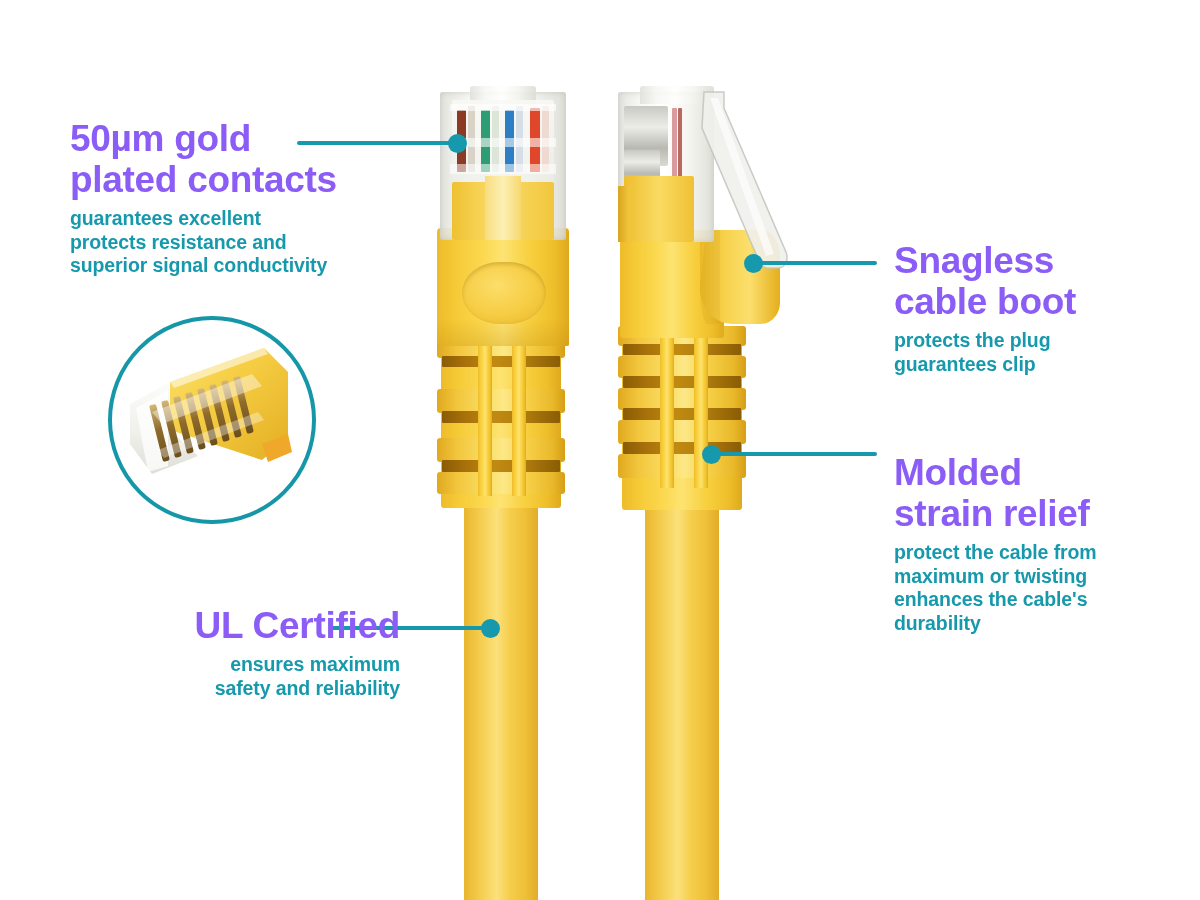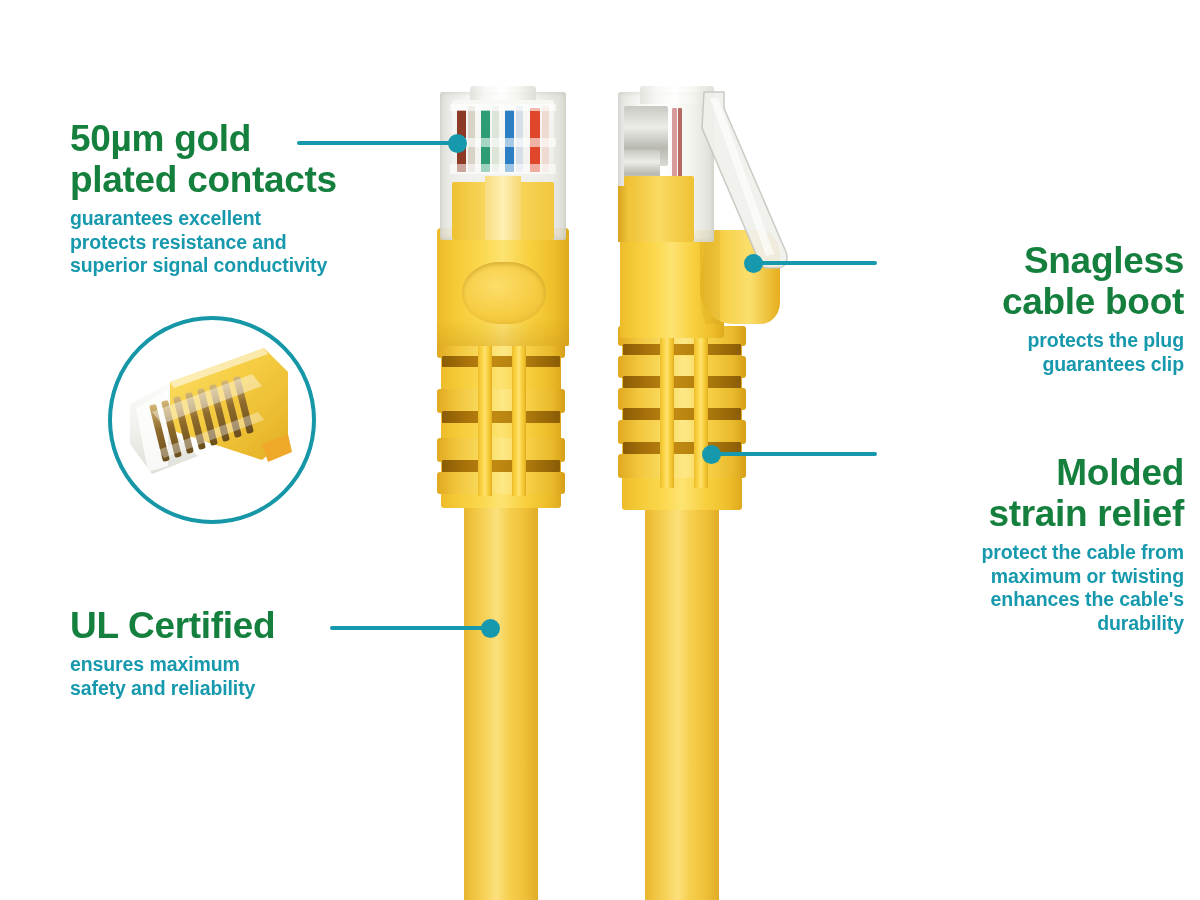--- a/index.html
+++ b/index.html
@@ -10,38 +10,38 @@
   #stage{
     position:relative;
     width:1200px;height:900px;
     background:#ffffff;
     overflow:hidden;
   }
 
   
   .callout{position:absolute;}
   .callout .headline{
-    color:#15803d;
+    color:#8b5cf6;
     font-weight:700;
     font-size:37px;
     line-height:41px;
     letter-spacing:-0.3px;
     white-space:pre-line;
   }
   .callout .sub{
     color:#1799AD;
     font-weight:700;
     font-size:19.5px;
     line-height:23.5px;
     letter-spacing:-0.1px;
     margin-top:7px;
     white-space:pre-line;
   }
   .callout.right .headline,
-  .callout.right .sub{text-align:right;}
+  .callout.right .sub{text-align:left;}
 
   
   .leader{position:absolute;height:4px;background:#1799AD;border-radius:2px;}
   .dot{position:absolute;width:19px;height:19px;border-radius:50%;background:#1799AD;}
 
   
   .inset{
     position:absolute;
     border:4px solid #1597A8;
     border-radius:50%;
@@ -287,19 +287,19 @@
 
   <div class="callout right" style="left:894px;top:452px;width:290px;">
     <div class="headline">Molded
 strain relief</div>
     <div class="sub">protect the cable from
 maximum or twisting
 enhances the cable's
 durability</div>
   </div>
 
-  <div class="callout left" style="left:70px;top:605px;width:330px;">
+  <div class="callout left" style="left:70px;top:605px;width:330px;text-align:right;">
     <div class="headline">UL Certified</div>
     <div class="sub">ensures maximum
 safety and reliability</div>
   </div>
 
 </div>
 
 </body></html>

